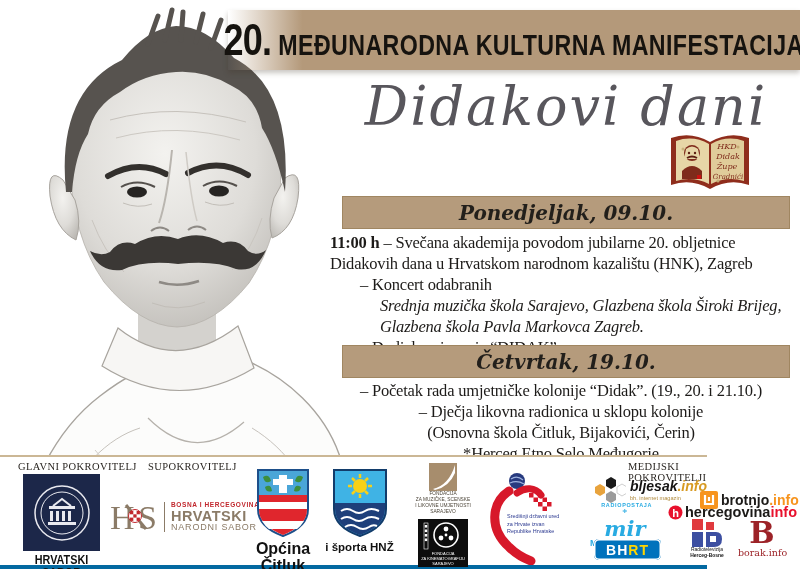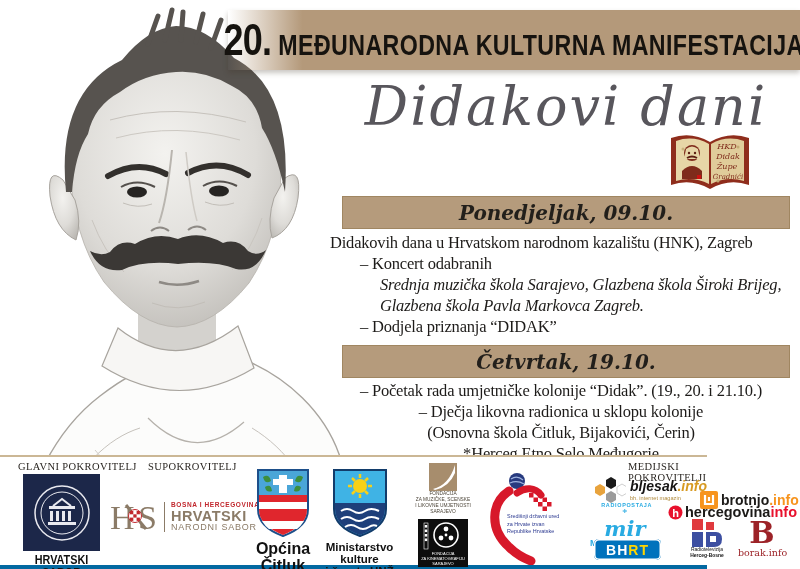--- a/index.html
+++ b/index.html
@@ -167,20 +167,21 @@
       <text x="60" y="28">Didak</text>
       <text x="59" y="38">Župe</text>
       <text x="60" y="48" font-size="7">Gradnići</text>
     </g>
   </svg>
 
   <div class="abs sec-header" style="top:196px;">
     <span>Ponedjeljak, 09.10.</span>
   </div>
   <div class="abs bodytext" style="top:232px;">
+    <div><b>11:00 h</b><span> – Svečana akademija povodom jubilarne 20. obljetnice</span></div>
     <div>Didakovih dana u Hrvatskom narodnom kazalištu (HNK), Zagreb</div>
     <div class="ind1">– Koncert odabranih</div>
     <div class="ind2">Srednja muzička škola Sarajevo, Glazbena škola Široki Brijeg,</div>
     <div class="ind2">Glazbena škola Pavla Markovca Zagreb.</div>
     <div class="ind1">– Dodjela priznanja “DIDAK”</div>
   </div>
 
   <div class="abs sec-header" style="top:345px;">
     <span>Četvrtak, 19.10.</span>
   </div>
@@ -266,21 +267,20 @@
             <line x1="32" y1="22" x2="35" y2="25"></line>
           <line x1="35" y1="9" x2="32" y2="12"></line>
             <line x1="22" y1="22" x2="19" y2="25"></line>
         </g>
         <path d="M2 34 H52 V40 Q52 57 27 66 Q2 57 2 40 Z" fill="#1e3f7a"></path>
         <path d="M8 42 Q14 38 20 42 Q26 46 32 42 Q38 38 46 42" fill="none" stroke="#fff" stroke-width="2"></path>
         <path d="M8 50 Q14 46 20 50 Q26 54 32 50 Q38 46 46 50" fill="none" stroke="#fff" stroke-width="2"></path>
         <path d="M12 58 Q18 54 24 58 Q30 62 36 58 Q40 55 44 57" fill="none" stroke="#fff" stroke-width="2"></path>
       </svg>
       <div class="cap" style="font-size:11.5px;margin-top:4px;">
-        <div>Ministarstvo kulture</div>
         <div>i športa HNŽ</div>
       </div>
     </div>
 
     <div class="abs" style="left:398px;top:6px;width:90px;">
       <svg width="28" height="28" viewBox="0 0 28 28" style="display:block;margin:0 auto;">
         <rect width="28" height="28" fill="#a78d6d"></rect>
         <path d="M4 26 Q20 22 26 2 L26 10 Q20 24 6 27 Z" fill="#fff"></path>
       </svg>
       <div class="tinycap scale60" style="width:150px;margin-left:-30px;">

